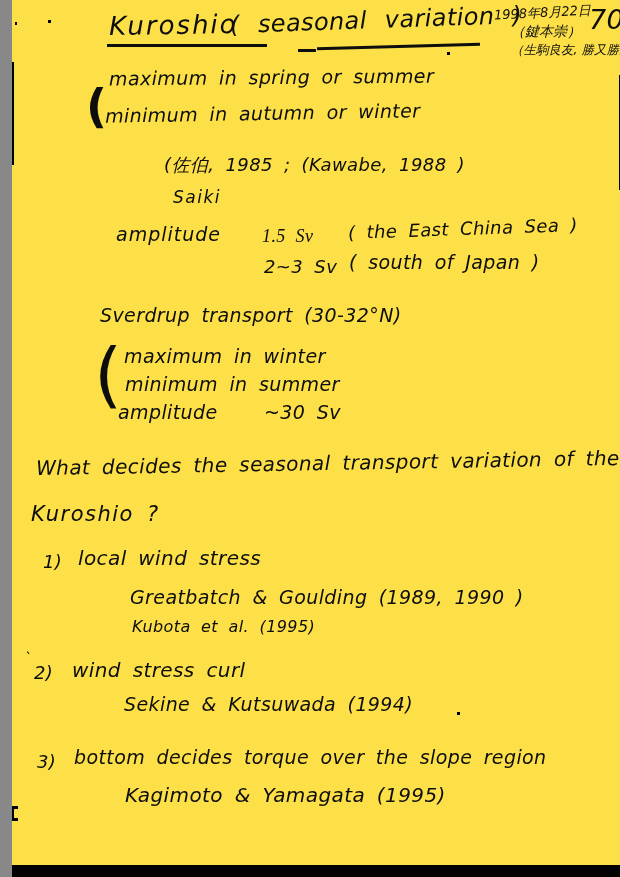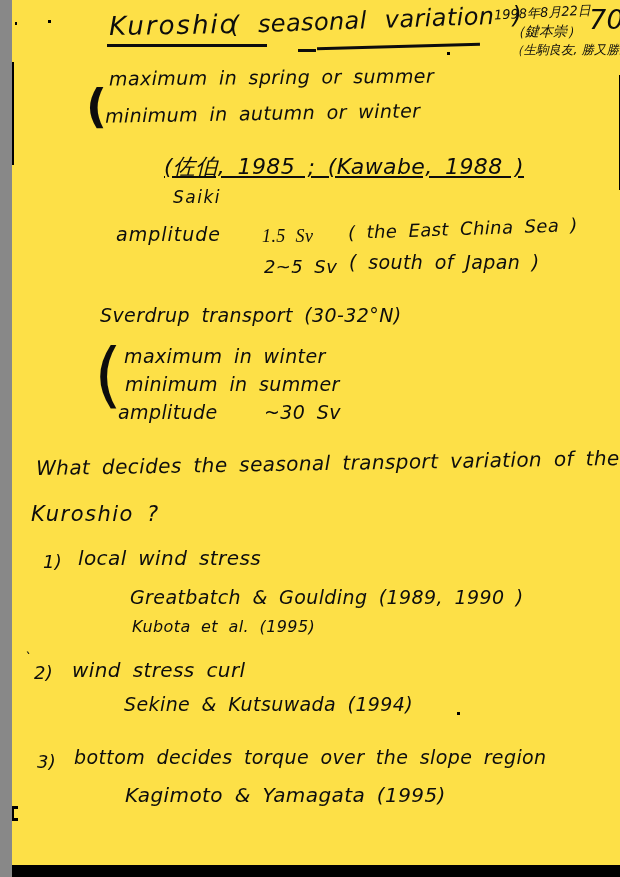--- a/index.html
+++ b/index.html
@@ -53,27 +53,27 @@
 
   <div class="hw jp" style="left:482px;top:6px;font-size:13px;transform:rotate(-3deg);">1998年8月22日</div>
   <div class="hw" style="left:577px;top:6px;font-size:27px;">70</div>
   <div class="hw jp" style="left:499px;top:24px;font-size:14px;">（鍵本崇）</div>
   <div class="hw jp" style="left:499px;top:44px;font-size:12.5px;">（生駒良友, 勝又勝郎）</div>
 
   <div class="hw r-05" style="left:97px;top:68px;font-size:19px;">maximum in spring or summer</div>
   <div class="bracket" style="left:74px;top:86px;font-size:46px;">(</div>
   <div class="hw r-1" style="left:93px;top:104px;font-size:19px;">minimum in autumn or winter</div>
 
-  <div class="hw" style="left:152px;top:156px;font-size:22px;text-decoration:underline;">(佐伯, 1985 ;  (Kawabe, 1988 )</div>
+  <div class="hw" style="left:152px;top:156px;font-size:18px;">(佐伯, 1985 ;  (Kawabe, 1988 )</div>
   <div class="hw" style="left:161px;top:189px;font-size:17px;letter-spacing:1.5px;">Saiki</div>
 
   <div class="hw" style="left:104px;top:225px;font-size:19px;letter-spacing:1px;">amplitude</div>
   <div class="hw" style="left:250px;top:227px;font-size:18px;font-family:Liberation Serif, serif;">1.5 Sv</div>
   <div class="hw r-2" style="left:336px;top:220px;font-size:18px;">( the East China Sea )</div>
-  <div class="hw" style="left:252px;top:258px;font-size:18px;">2~5 Sv</div>
+  <div class="hw" style="left:252px;top:258px;font-size:18px;">2~3 Sv</div>
   <div class="hw" style="left:337px;top:253px;font-size:19px;">( south of Japan )</div>
 
   <div class="hw" style="left:88px;top:306px;font-size:19px;">Sverdrup transport  (30-32°N)</div>
   <div class="bracket" style="left:82px;top:342px;font-size:72px;font-weight:normal;">(</div>
   <div class="hw" style="left:112px;top:347px;font-size:19px;">maximum in winter</div>
   <div class="hw" style="left:113px;top:375px;font-size:19px;">minimum in summer</div>
   <div class="hw" style="left:106px;top:403px;font-size:19px;">amplitude</div>
   <div class="hw" style="left:252px;top:403px;font-size:19px;">~30 Sv</div>
 
   <div class="hw r-1" style="left:24px;top:453px;font-size:20px;">What decides the seasonal transport variation of the</div>

